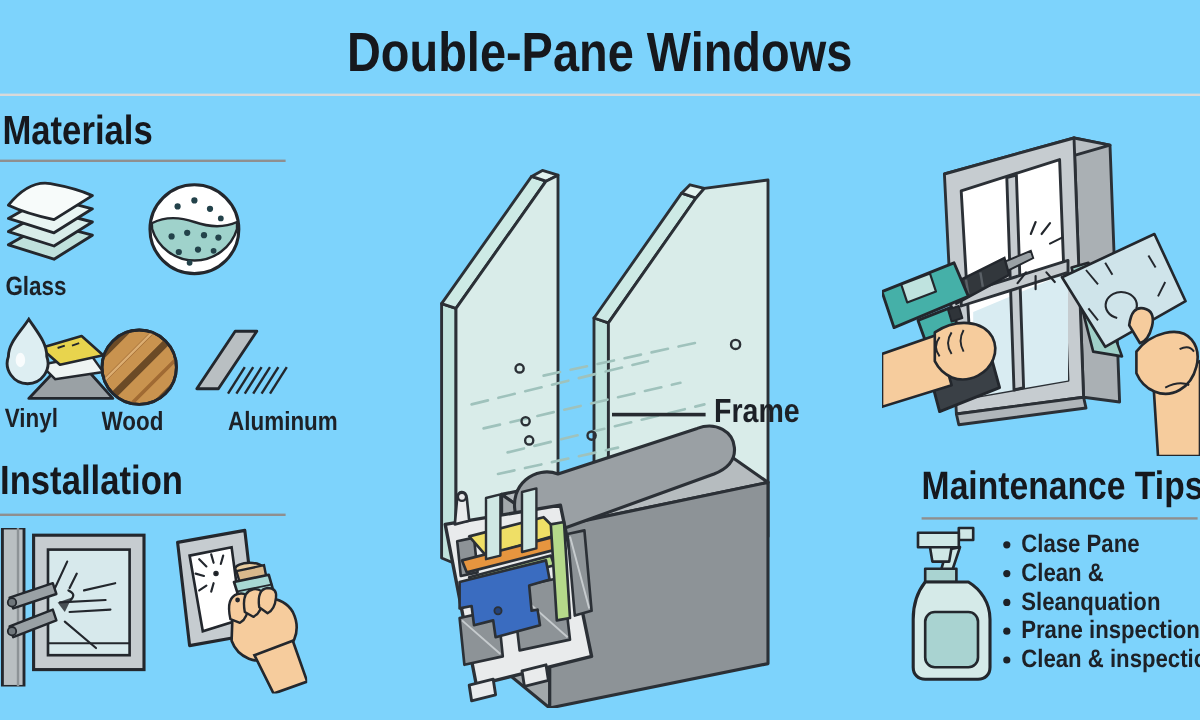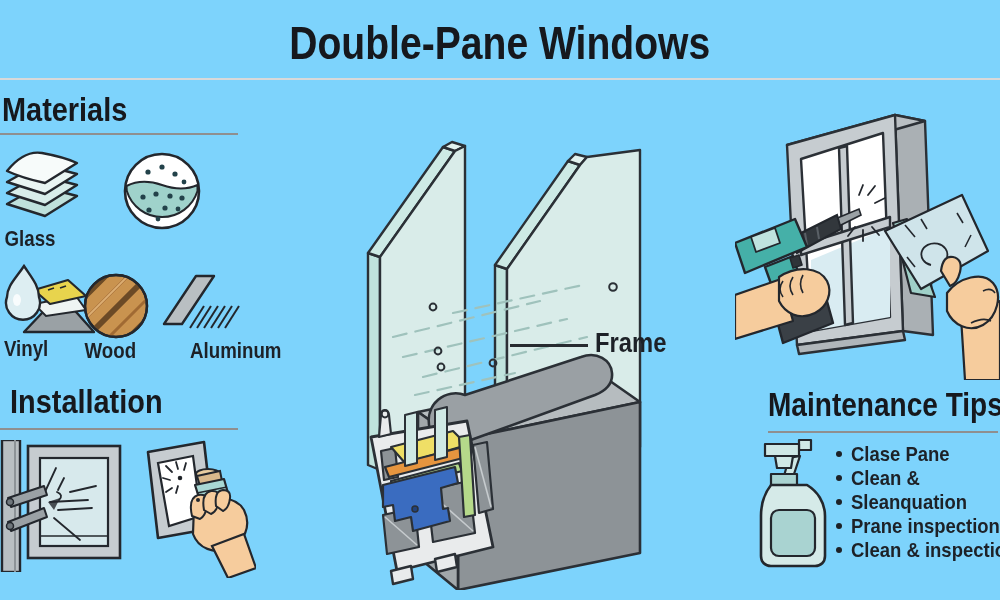--- a/index.html
+++ b/index.html
@@ -112,21 +112,21 @@
       <line x1="48" y1="62" x2="62" y2="40"></line>
       <line x1="55" y1="62" x2="69" y2="40"></line>
       <line x1="62" y1="62" x2="76" y2="40"></line>
       <line x1="69" y1="62" x2="83" y2="40"></line>
     </g>
   </svg>
   <div class="abs icon-label" style="left:150px;top:338px;width:92px;margin-left:32px;">
     <span class="cond-c">Aluminum</span>
   </div>
 
-  <div class="abs" style="left:10px;top:382px;">
+  <div class="abs" style="left:0;top:382px;">
     <span class="h2 cond">Installation</span>
   </div>
   <div class="abs underline" style="left:0;top:428px;width:238px;"></div>
 
   <svg class="abs" style="left:0;top:440px;" width="124" height="132" viewBox="0 0 124 132">
     <rect x="2" y="0" width="18" height="132" fill="#b9bfc2" stroke="#23272d" stroke-width="2.4"></rect>
     <line x1="15" y1="0" x2="15" y2="132" stroke="#8d9397" stroke-width="2"></line>
     <rect x="28" y="6" width="92" height="112" fill="#c6ccd0" stroke="#23272d" stroke-width="2.6"></rect>
     <rect x="40" y="18" width="68" height="88" fill="#d7e9ec" stroke="#23272d" stroke-width="2.2"></rect>
     <line x1="40" y1="96" x2="108" y2="96" stroke="#23272d" stroke-width="1.6"></line>

